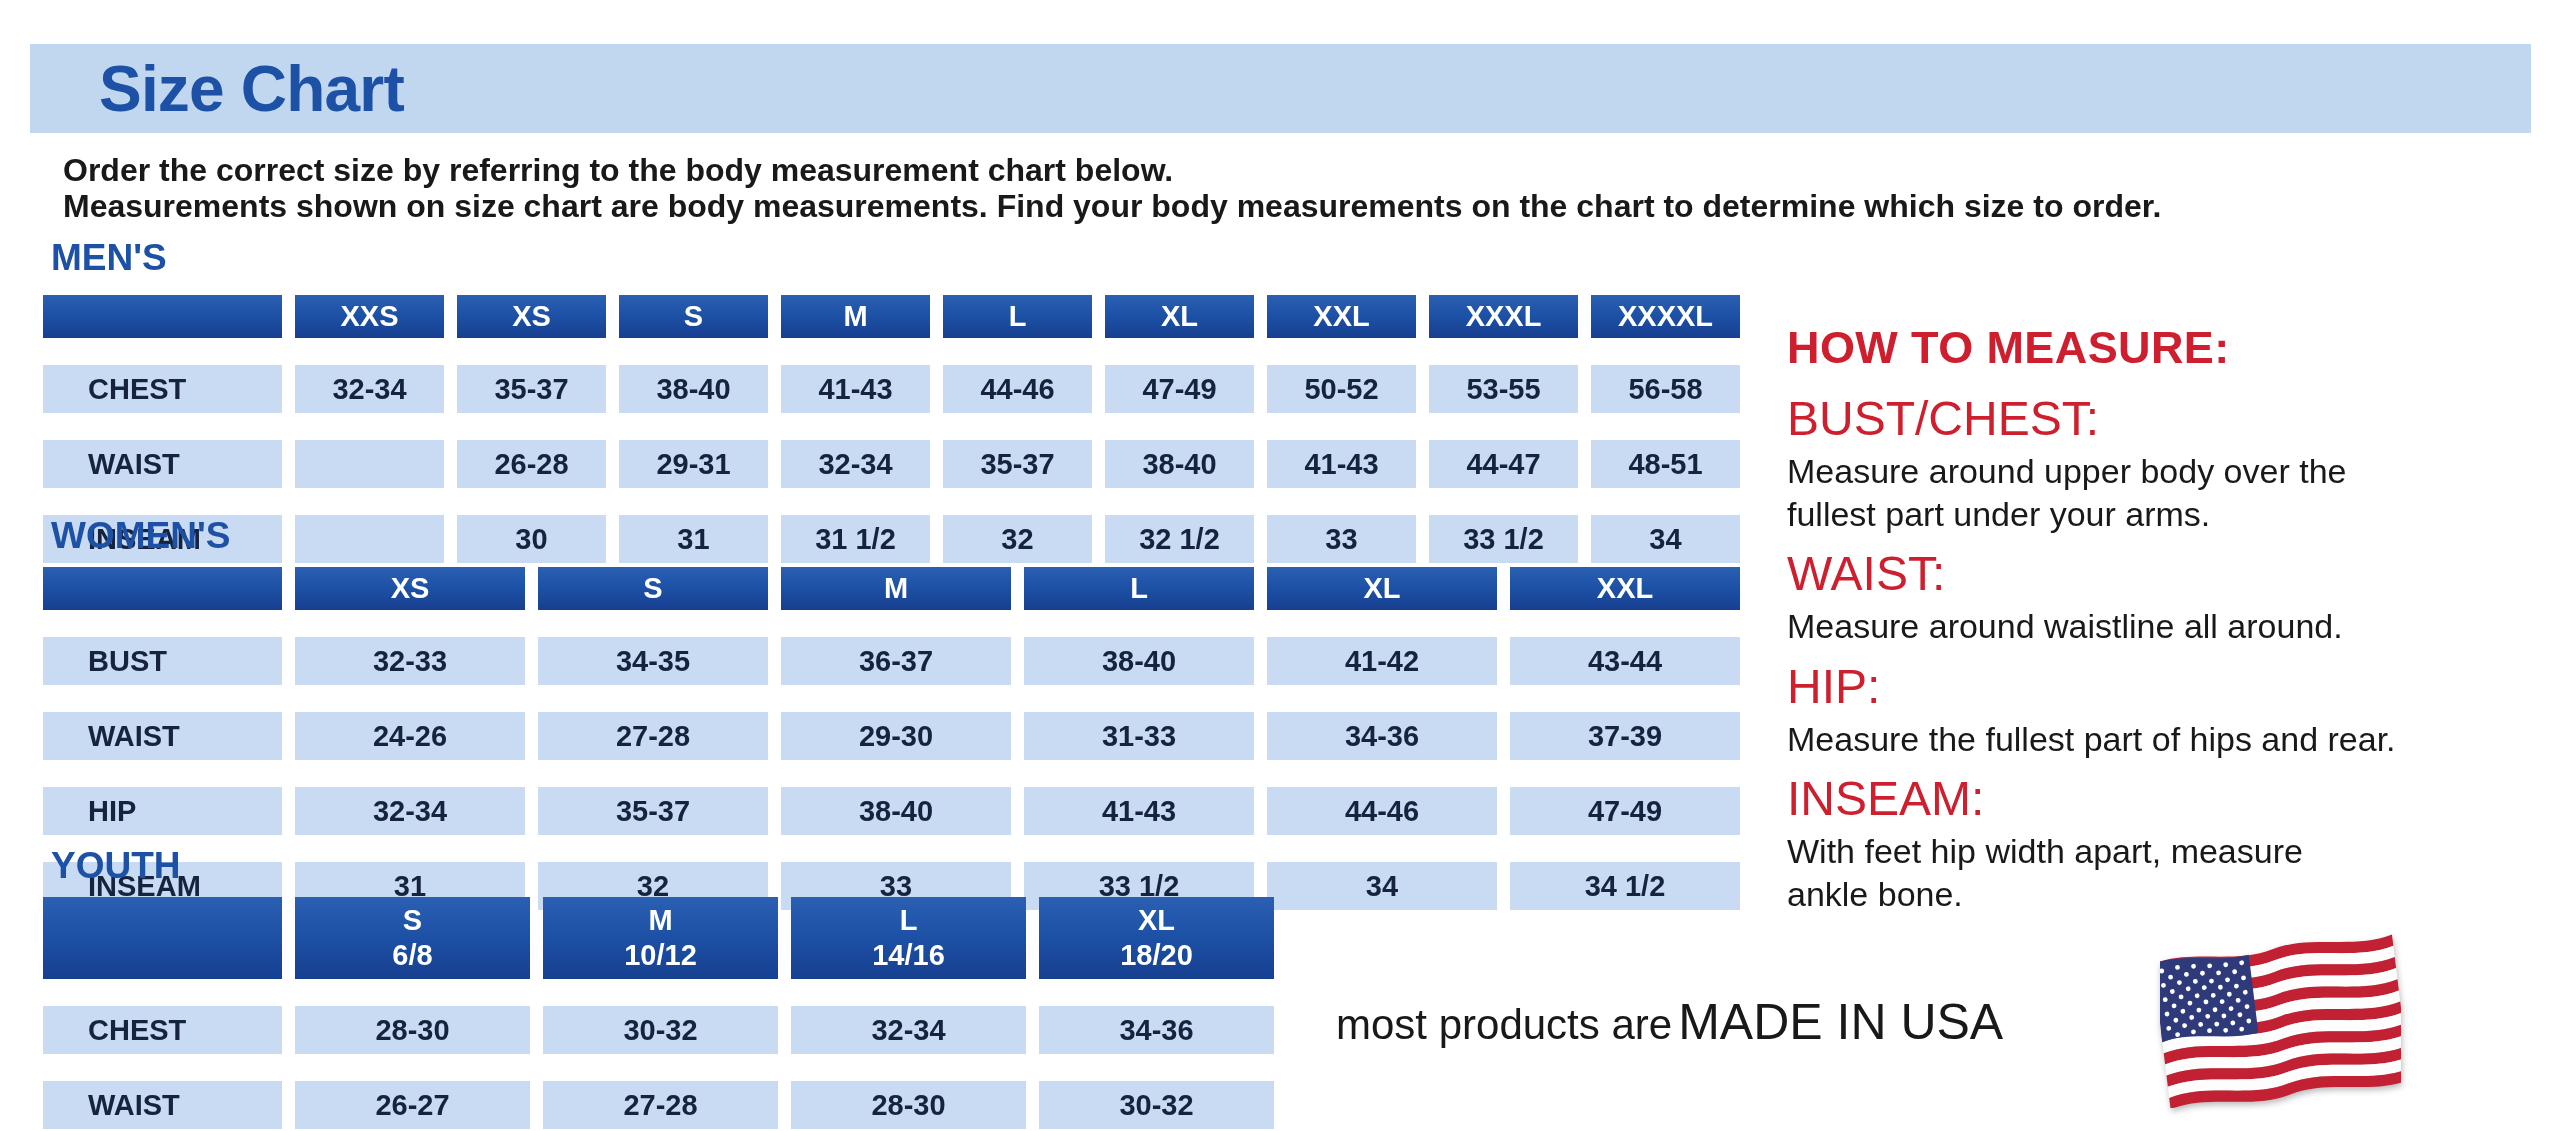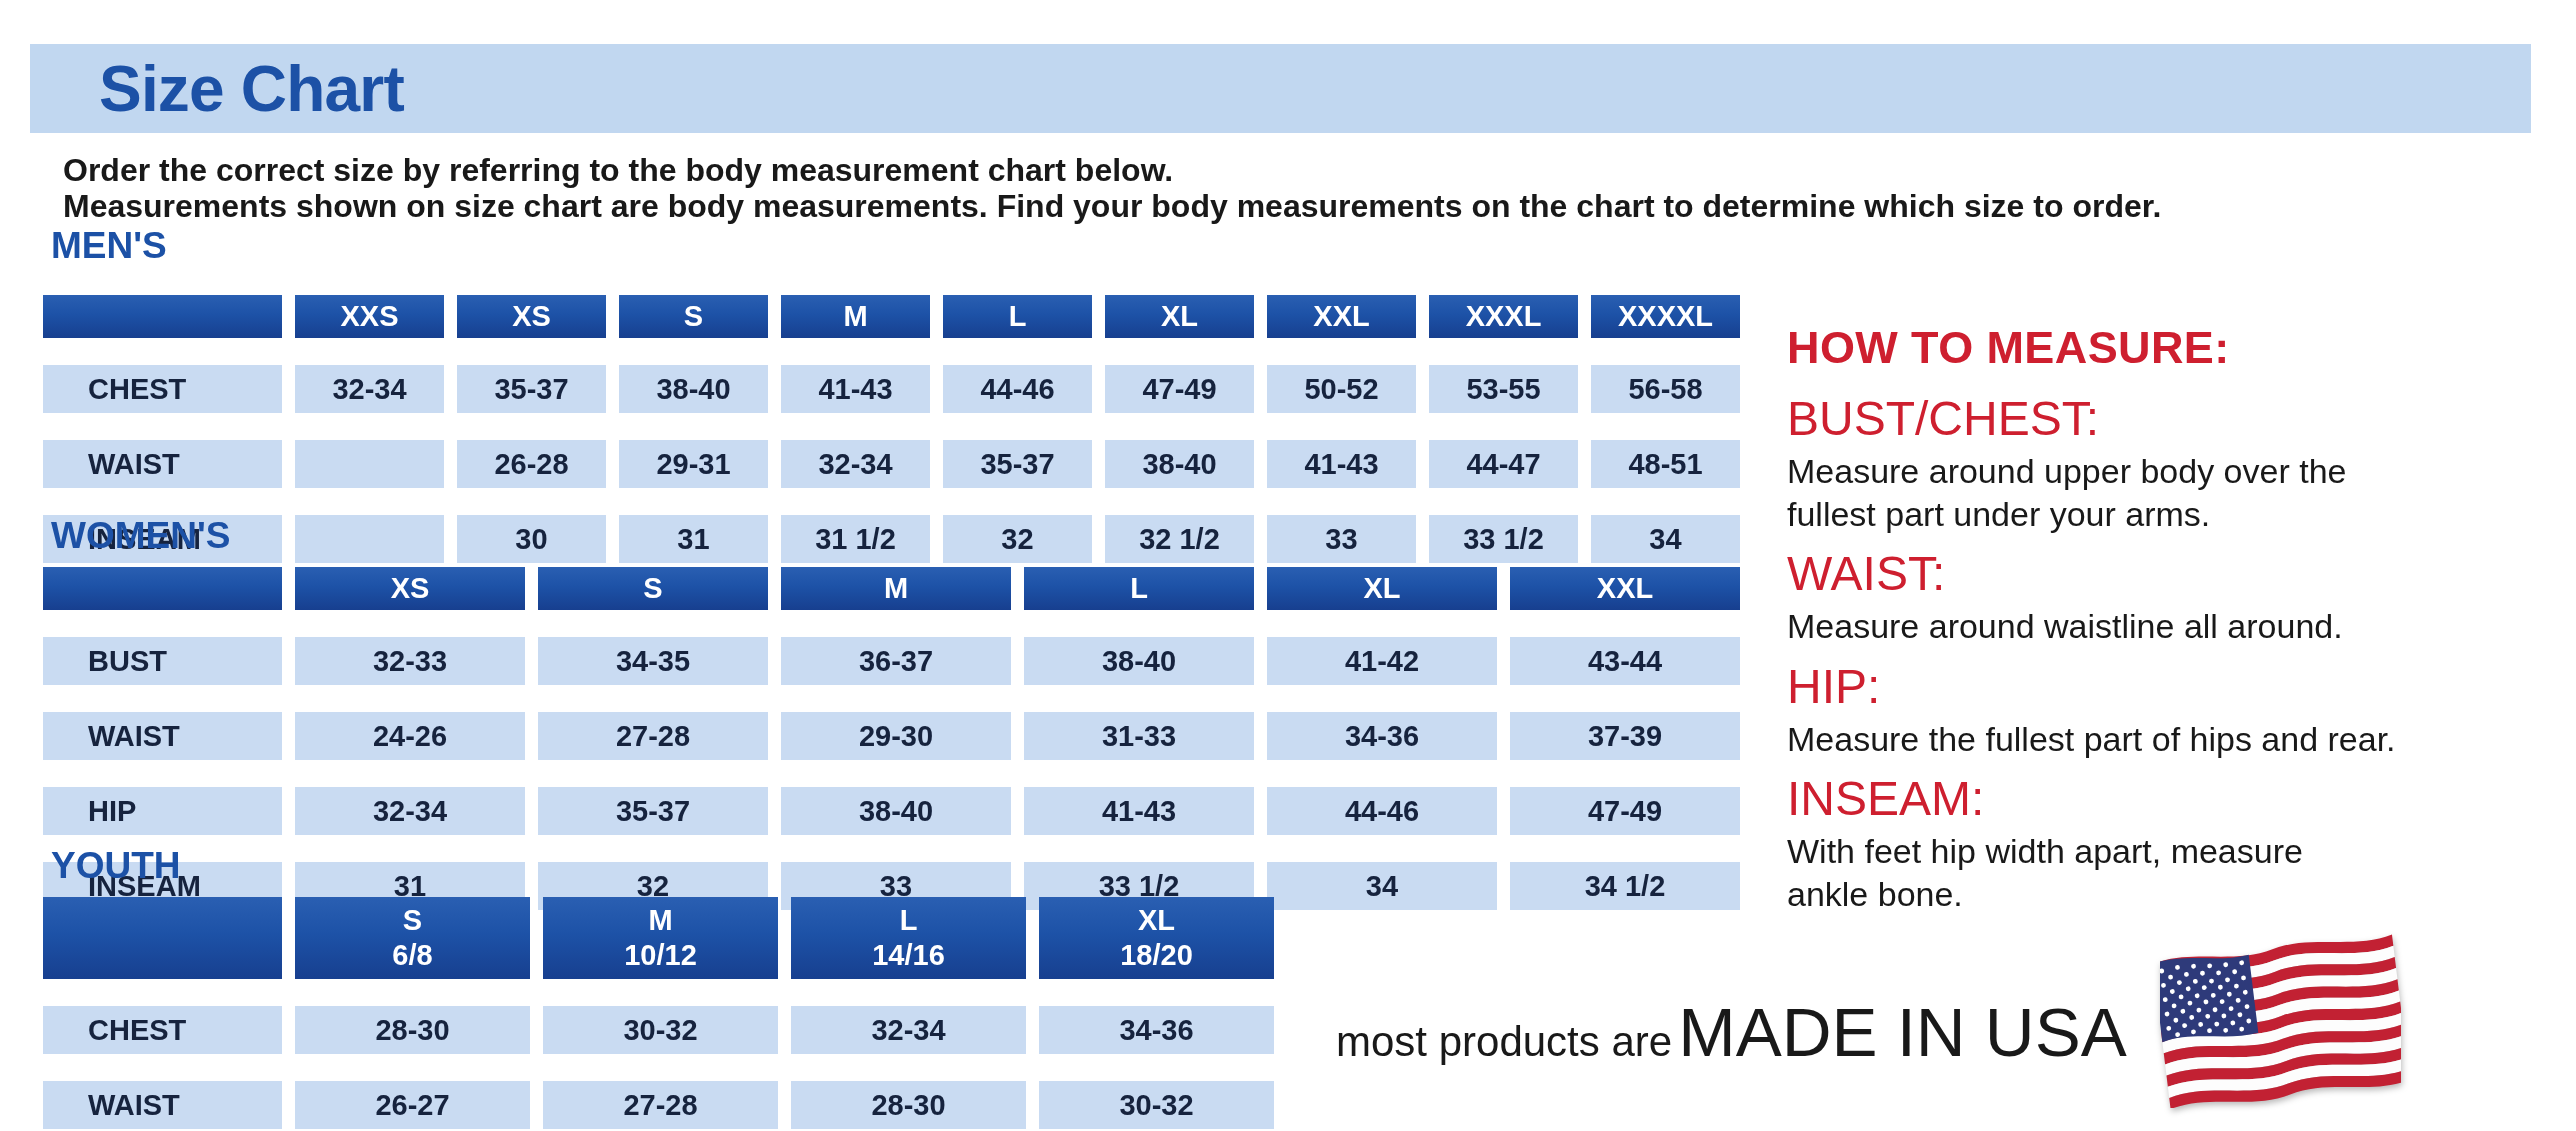--- a/index.html
+++ b/index.html
@@ -36,21 +36,21 @@
     position:absolute;left:63px;top:152px;
     font-size:32px;font-weight:700;color:var(--text-black);
     line-height:36px;white-space:nowrap;
   }
   
   .section-h{
     position:absolute;left:51px;margin:0;
     font-size:37px;font-weight:700;color:var(--heading-blue);
     line-height:43px;letter-spacing:0px;
   }
-  #mens-heading{top:224px;}
+  #mens-heading{top:236px;}
   #womens-heading{top:514px;text-align:right;}
   #youth-heading{top:844px;}
   
   .grid{
     position:absolute;left:43px;
     display:grid;gap:27px 13px;
   }
   .grid-mens{top:295px;grid-template-columns:239px repeat(9,149px);grid-template-rows:43px repeat(3,48px);}
   .grid-womens{top:567px;grid-template-columns:239px repeat(6,230px);grid-template-rows:43px repeat(4,48px);}
   .grid-youth{top:897px;grid-template-columns:239px repeat(4,235px);grid-template-rows:82px repeat(2,48px);}
@@ -84,21 +84,21 @@
   .measure .m-line{
     font-size:34px;font-weight:400;color:var(--text-black);
     line-height:43px;white-space:nowrap;
   }
   
   .footer{
     position:absolute;left:1336px;top:993px;
     display:flex;align-items:baseline;gap:6px;color:var(--text-black);
   }
   .footer .prefix{font-size:42px;font-weight:400;}
-  .footer .madein{font-size:69px;font-weight:400;letter-spacing:0px;text-align:center;}
+  .footer .madein{font-size:50px;font-weight:400;letter-spacing:0px;text-align:center;}
   .flag-wrap{
     position:absolute;left:2160px;top:931px;width:241px;height:177px;
   }
   .flag-wrap svg{filter:drop-shadow(1.6px 3.2px 3.2px rgba(0,0,0,0.28));}
 </style>
 </head>
 <body>
 
 <div class="page">
 

